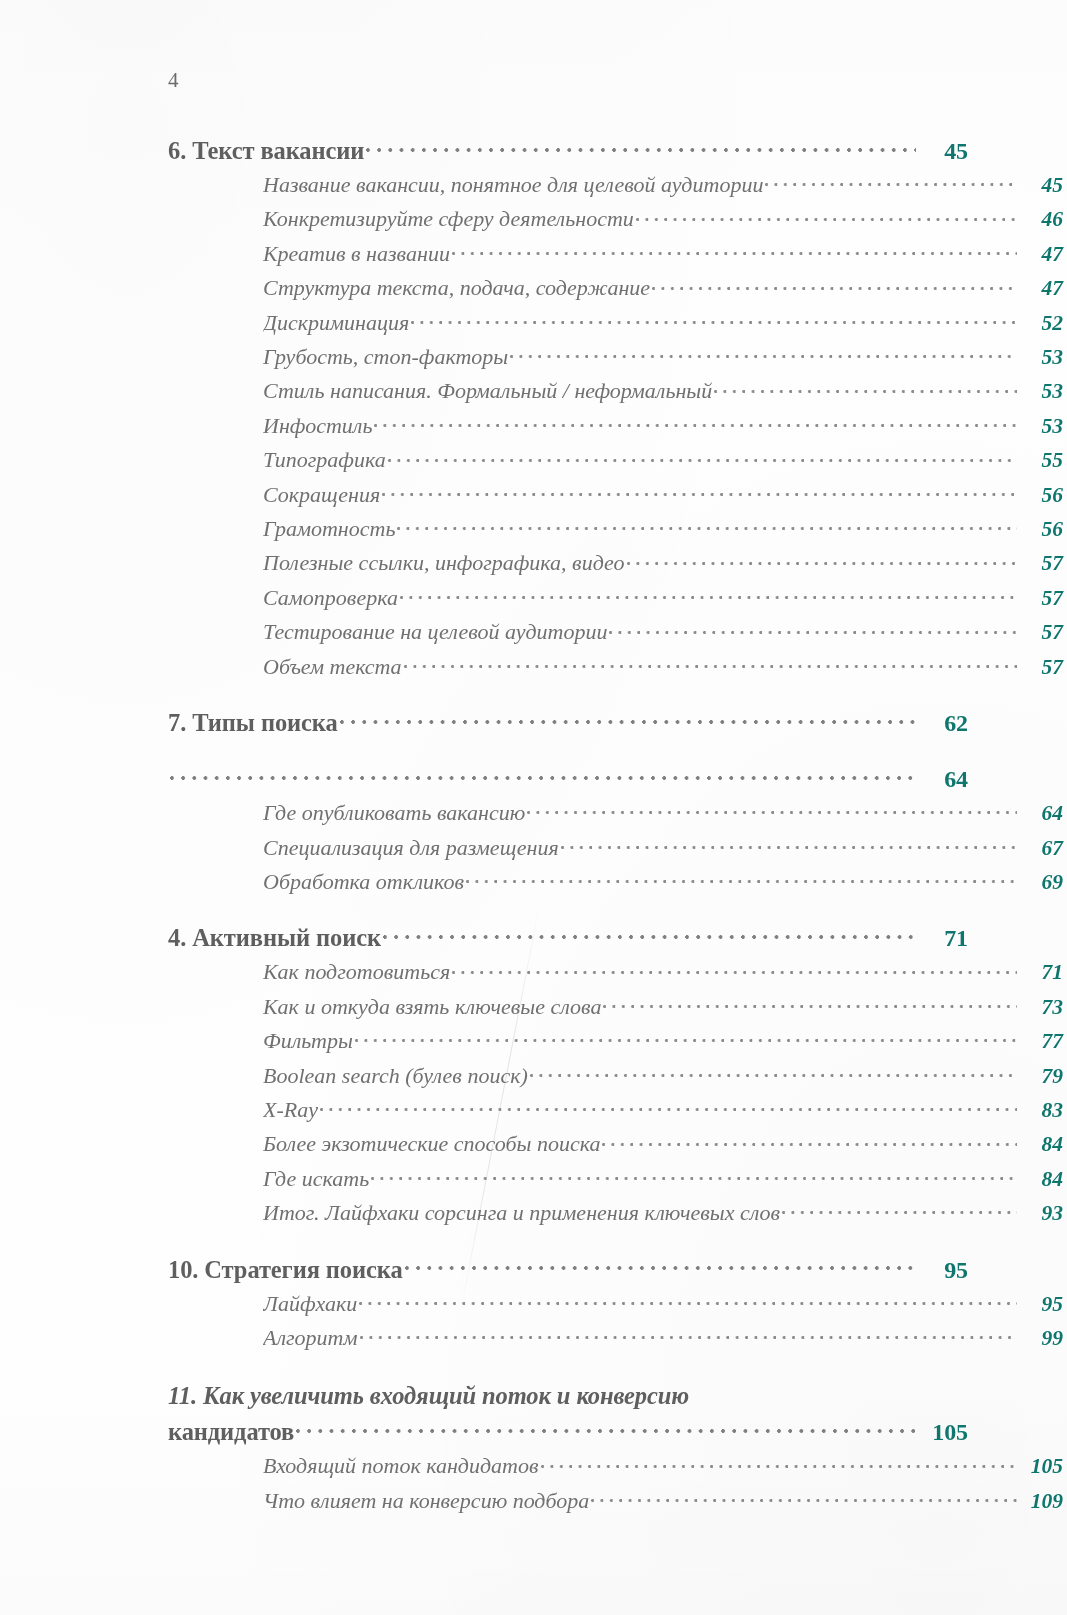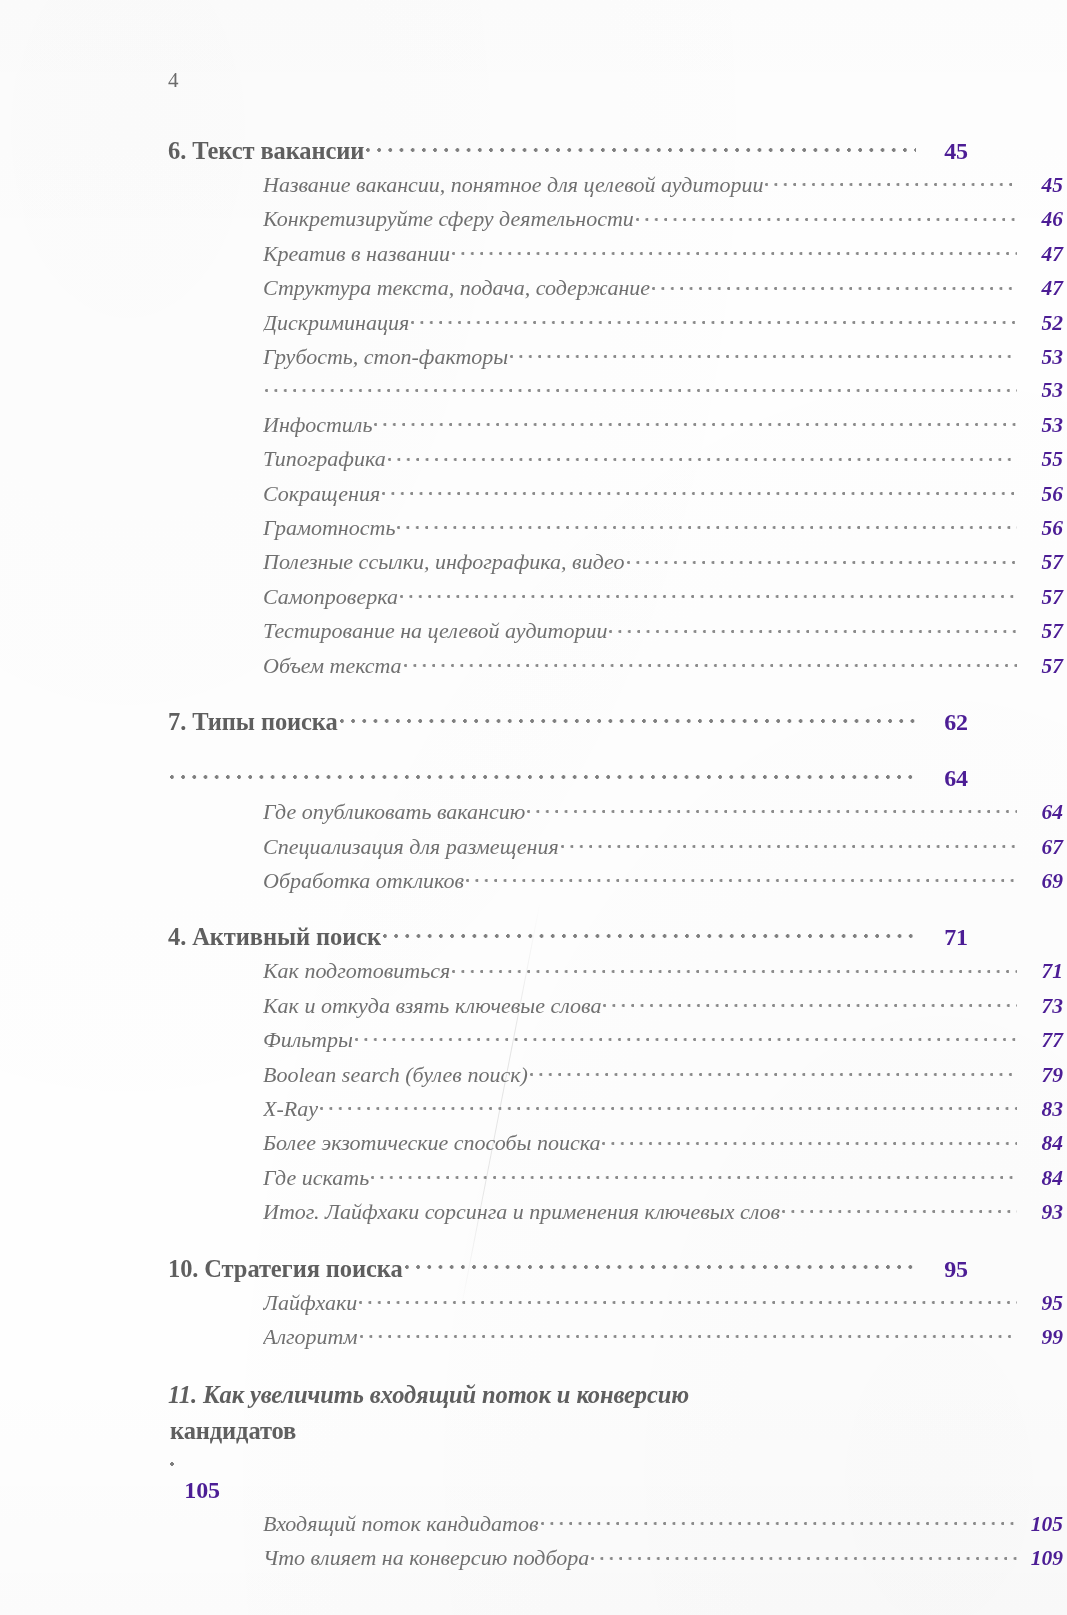--- a/index.html
+++ b/index.html
@@ -92,21 +92,21 @@
     height: 3px;
     background-image: radial-gradient(circle at 1.5px 1.5px, #8a8a8a 1.3px, rgba(0,0,0,0) 1.6px);
     background-size: 9.4px 3px;
     background-repeat: repeat-x;
   }
 
   .entry .pageno {
     flex: 0 0 auto;
     text-align: right;
     font-weight: bold;
-    color: #4c1d95;
+    color: #0f766e;
   }
 
   
   .entry.chapter {
     font-weight: bold;
     font-size: 24.5px;
     line-height: 34px;
     margin-left: 0;
     color: #5f5f5f;
     letter-spacing: -0.1px;
@@ -189,20 +189,21 @@
         <span class="title">Дискриминация</span>
         <span class="leader"></span>
         <span class="pageno">52</span>
       </div>
       <div class="entry section">
         <span class="title">Грубость, стоп-факторы</span>
         <span class="leader"></span>
         <span class="pageno">53</span>
       </div>
       <div class="entry section">
+        <span class="title">Стиль написания. Формальный / неформальный</span>
         <span class="leader"></span>
         <span class="pageno">53</span>
       </div>
       <div class="entry section">
         <span class="title">Инфостиль</span>
         <span class="leader"></span>
         <span class="pageno">53</span>
       </div>
       <div class="entry section">
         <span class="title">Типографика</span>
@@ -323,21 +324,21 @@
         <span class="pageno">95</span>
       </div>
       <div class="entry section">
         <span class="title">Алгоритм</span>
         <span class="leader"></span>
         <span class="pageno">99</span>
       </div>
       <div class="gap-md"></div>
       <div class="chapter-wrap">
         <span class="line1">11. Как увеличить входящий поток и конверсию</span>
-        <div class="entry chapter" style="font-size: 24.5px; flex-direction: column;">
+        <div class="entry chapter" style="font-size: 24.5px;">
           <span class="title">кандидатов</span>
           <span class="leader"></span>
           <span class="pageno">105</span>
         </div>
       </div>
       <div class="entry section">
         <span class="title">Входящий поток кандидатов</span>
         <span class="leader"></span>
         <span class="pageno">105</span>
       </div>

